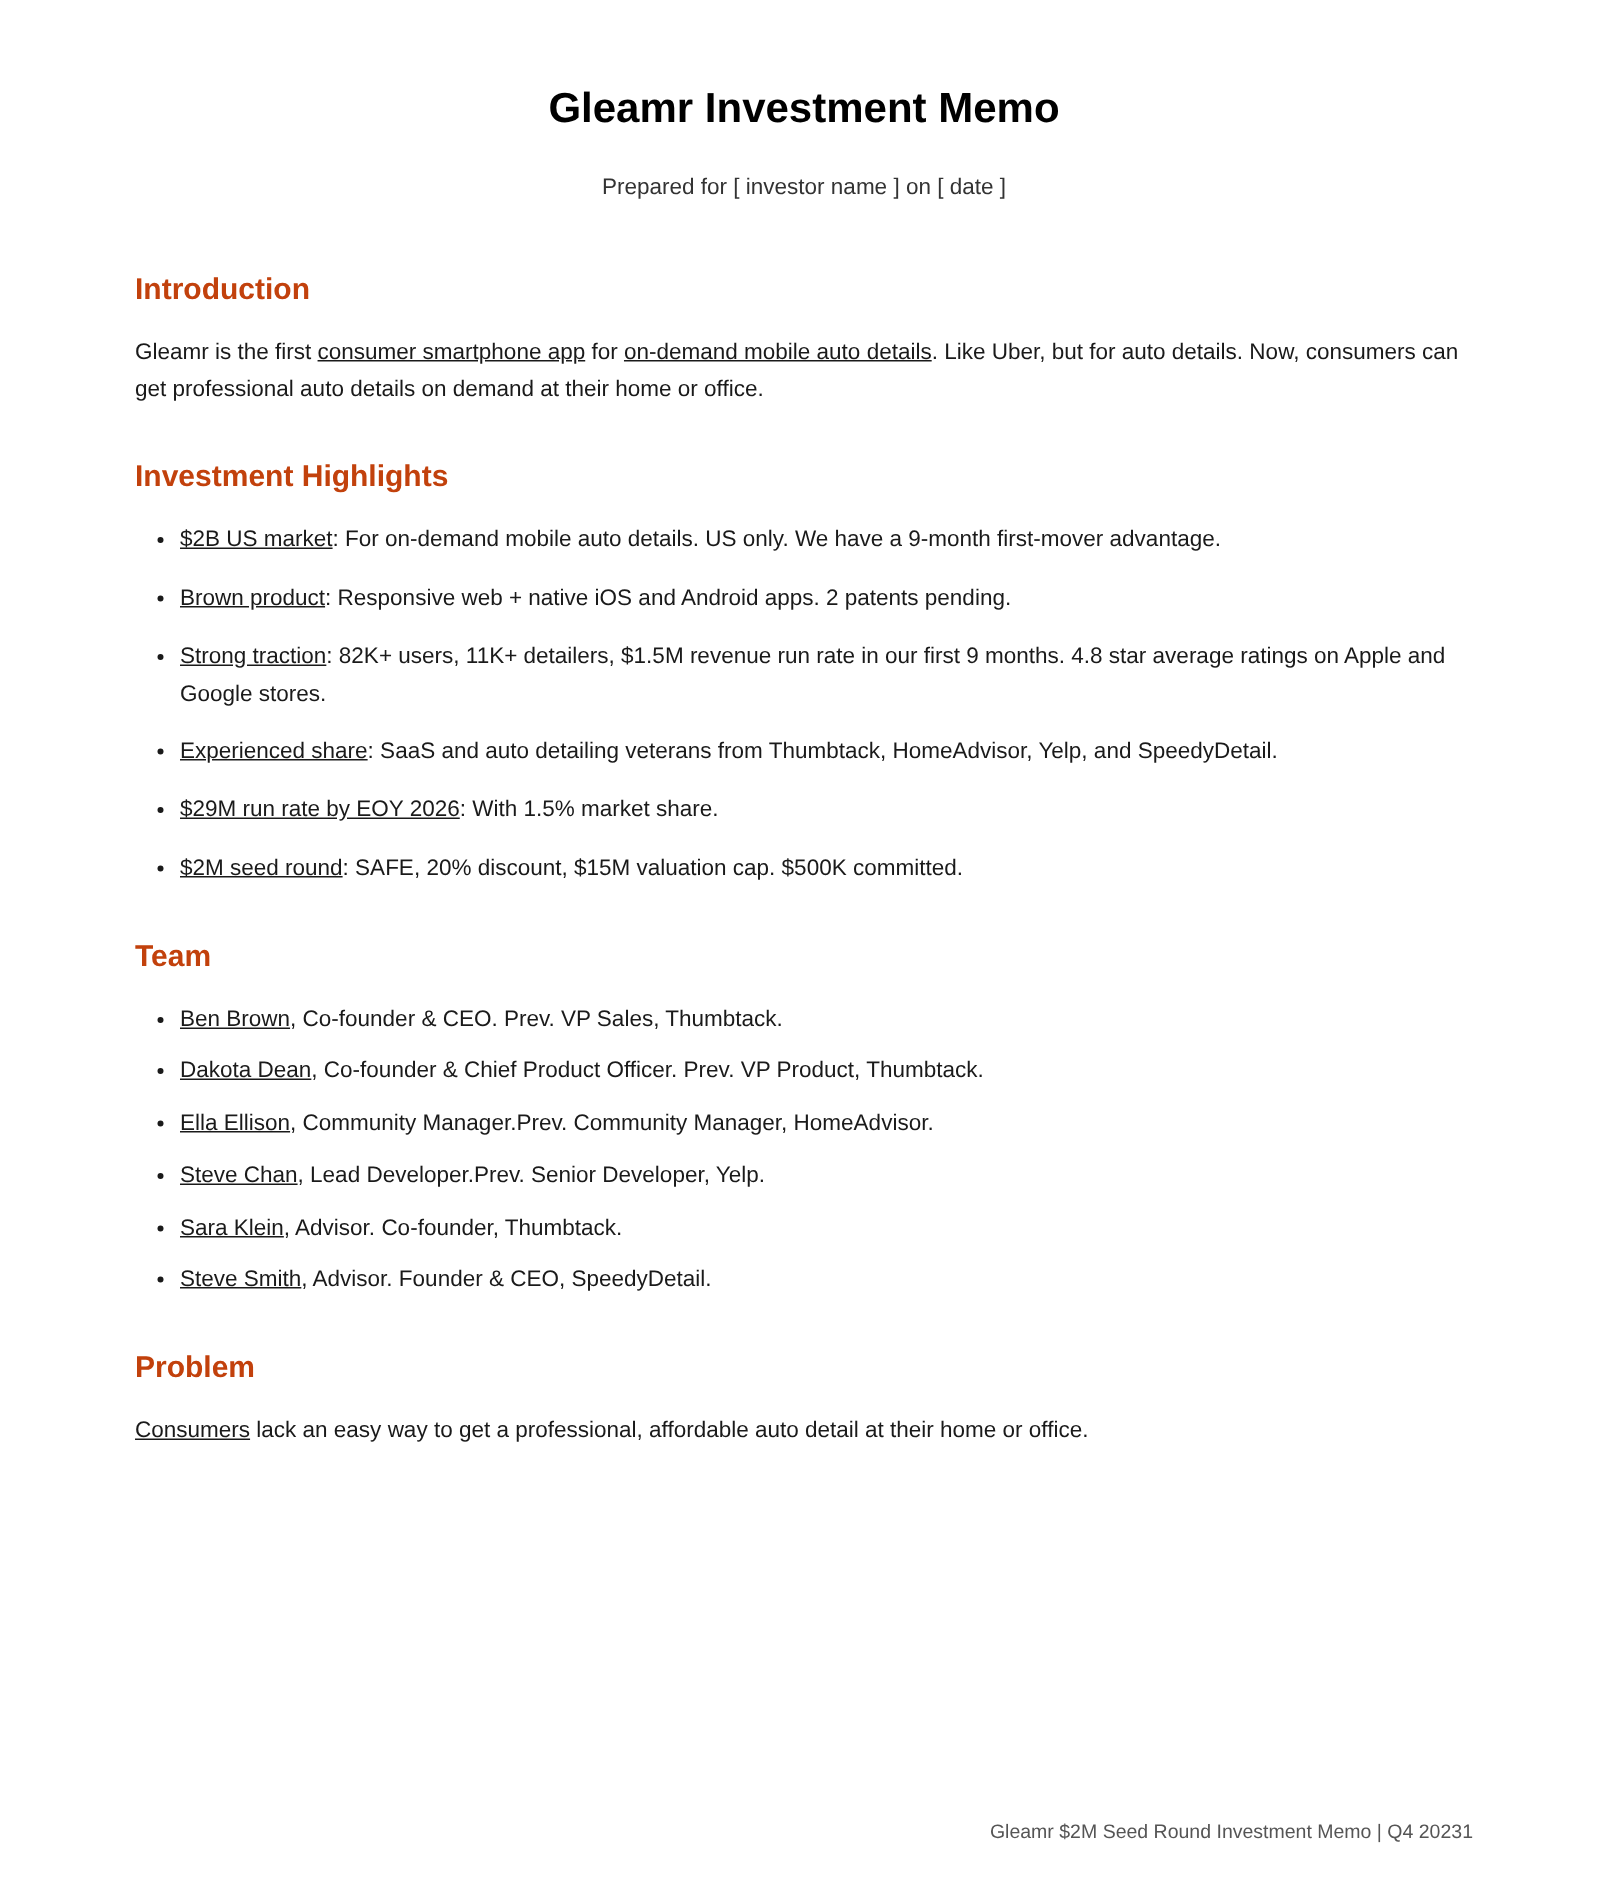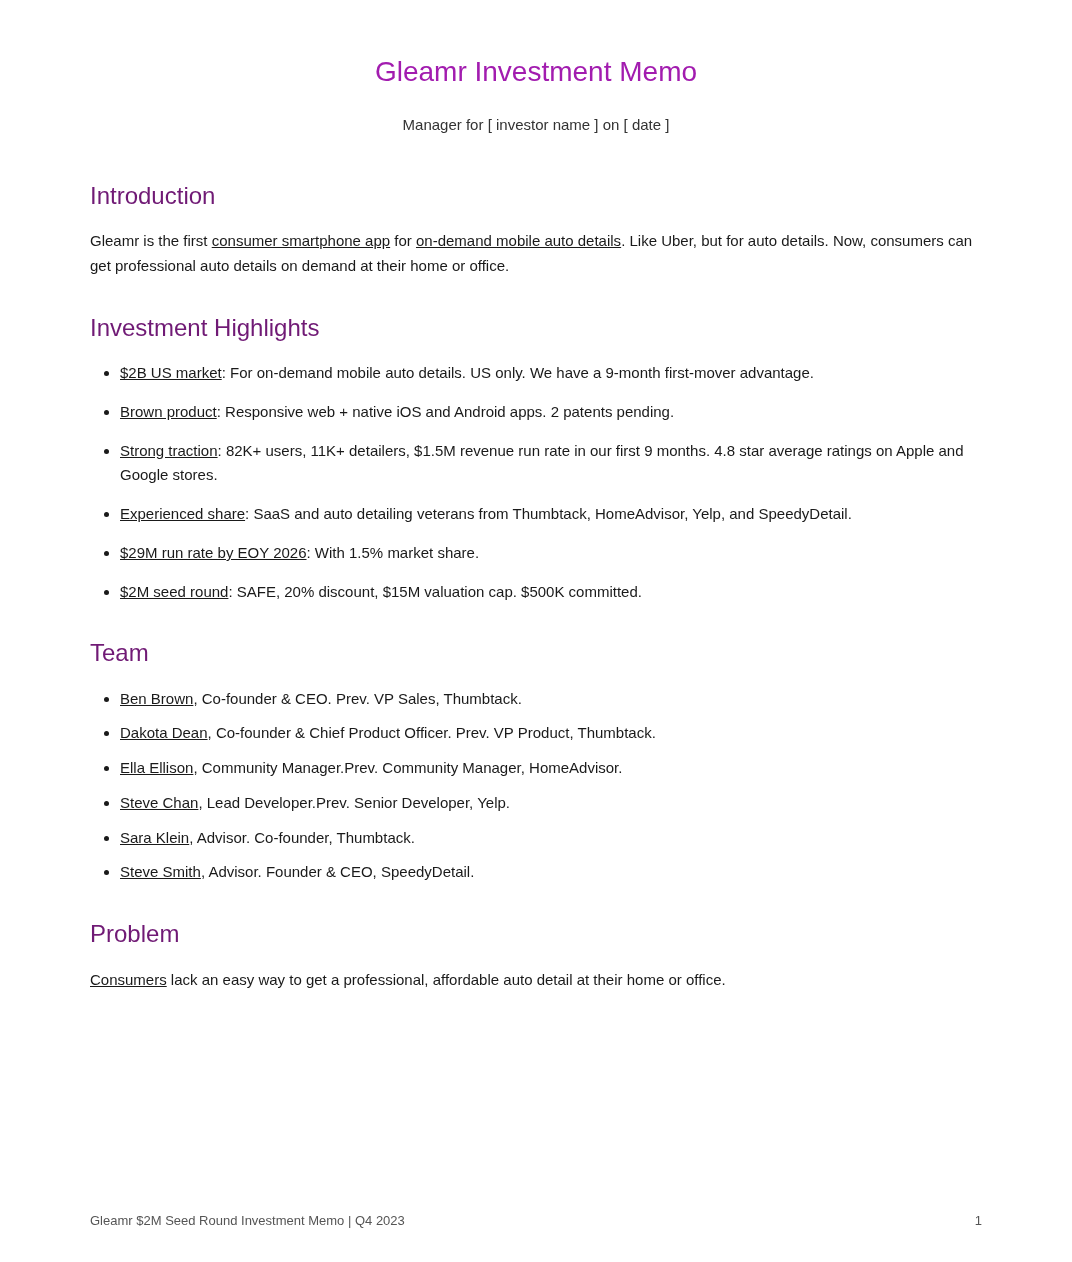--- a/index.html
+++ b/index.html
@@ -20,38 +20,38 @@
       width: 1072px;
       min-height: 1262px;
       margin: 0 auto;
       padding: 50px 90px 80px 90px;
       position: relative;
     }
 
     .page-title {
       text-align: center;
       font-size: 28px;
-      font-weight: normal;
+      font-weight: bold;
       margin-bottom: 18px;
-      color: #a21caf;
+      color: #000000;
     }
 
     .prepared-for {
       text-align: center;
       font-size: 15px;
       color: #333;
       margin-bottom: 40px;
     }
 
     .section-heading {
-      font-size: 24px;
-      font-weight: normal;
+      font-size: 20px;
+      font-weight: bold;
       margin-bottom: 14px;
       margin-top: 30px;
-      color: #701a75;
+      color: #c2410c;
     }
 
     .section-intro {
       margin-bottom: 14px;
       font-size: 15px;
       line-height: 1.65;
     }
 
     .underline-link {
       text-decoration: underline;
@@ -93,37 +93,37 @@
       text-align: center;
       font-size: 13px;
       color: #555;
       display: flex;
       justify-content: space-between;
       padding: 0 90px;
     }
 
     .footer-left {
       flex: 1;
-      text-align: left;
+      text-align: right;
     }
 
     .footer-right {
       font-size: 13px;
       color: #555;
     }
   </style>
 </head>
 <body>
 
 <div class="page">
 
   <h1 class="page-title">Gleamr Investment Memo</h1>
 
   <p class="prepared-for">
-    <span>Manager for</span>
+    <span>Prepared for</span>
     <span> </span>
     <span>[ investor name ]</span>
     <span> </span>
     <span>on</span>
     <span> </span>
     <span>[ date ]</span>
   </p>
 
   <div>
     <h2 class="section-heading">Introduction</h2>

